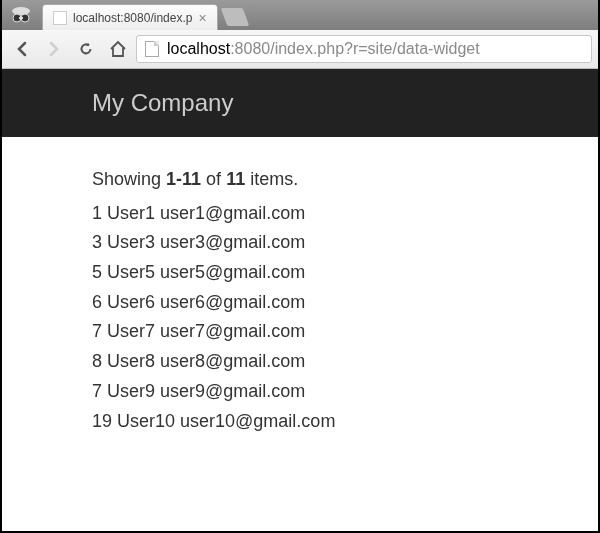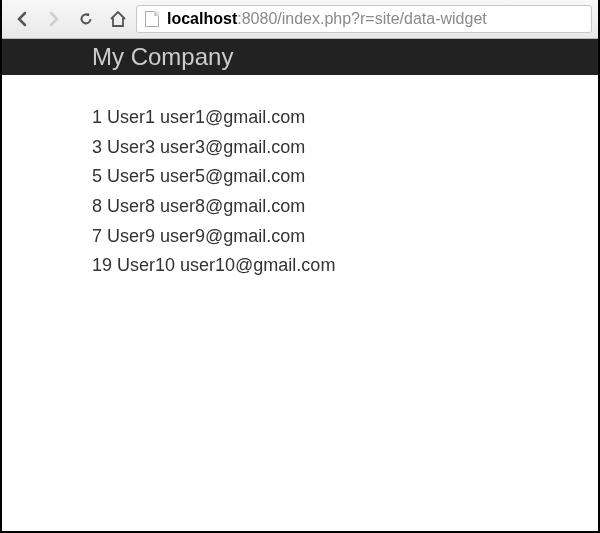--- a/index.html
+++ b/index.html
@@ -119,43 +119,59 @@
       flex-shrink: 0;
     }
     .url-bar .page-icon::after {
       content: '';
       position: absolute;
       top: -1px;
       right: -1px;
       border-top: 5px solid #e9e9e9;
       border-left: 5px solid #ccc;
     }
-    .url-text .host-strong { color: #000; font-weight: 700; }
+    .url-text .host-strong { color: #000; font-weight: 400; }
     .url-text .rest { color: #8a8a8a; }
     .header {
       background: #222;
       color: #ccc;
-      padding: 4px 90px;
+      padding: 20px 90px;
       font-size: 24px;
       font-weight: 300;
     }
     .content {
       padding: 28px 90px;
       font-size: 18px;
       color: #333;
       line-height: 1.65;
     }
     .summary { margin-bottom: 4px; }
     .summary .bold { font-weight: bold; }
     .row { white-space: nowrap; }
   </style>
 </head>
 <body>
 
 <div class="browser-chrome">
+  <div class="tab-bar">
+    <div class="incognito">
+      <svg width="26" height="22" viewBox="0 0 26 22">
+        <ellipse cx="13" cy="7" rx="9" ry="4" fill="#ddd"></ellipse>
+        <circle cx="9" cy="14" r="4" fill="#333" stroke="#ddd" stroke-width="1"></circle>
+        <circle cx="17" cy="14" r="4" fill="#333" stroke="#ddd" stroke-width="1"></circle>
+        <rect x="11" y="13" width="4" height="2" fill="#ddd"></rect>
+      </svg>
+    </div>
+    <div class="tab">
+      <span class="favicon"></span>
+      <span class="title">localhost:8080/index.p</span>
+      <span class="close">×</span>
+    </div>
+    <div class="new-tab"></div>
+  </div>
   <div class="nav-bar">
     <div class="nav-btn">
       <svg width="16" height="16" viewBox="0 0 16 16">
           <path d="M11 2 L5 8 L11 14" stroke="#555" stroke-width="2.5" fill="none" stroke-linecap="round"></path>
         </svg>
     </div>
     <div class="nav-btn disabled">
       <svg width="16" height="16" viewBox="0 0 16 16">
           <path d="M5 2 L11 8 L5 14" stroke="#cfcfcf" stroke-width="2.5" fill="none" stroke-linecap="round"></path>
         </svg>
@@ -178,21 +194,26 @@
       </span>
     </div>
   </div>
 </div>
 
 <div class="header">
   <span>My Company</span>
 </div>
 
 <div class="content">
+  <div class="summary">
+    <span>Showing </span><span class="bold">1-11</span><span> of </span><span class="bold">11</span><span> items.</span>
+  </div>
   <div id="rows">
       <div class="row">1 User1 user1@gmail.com</div>
       <div class="row">3 User3 user3@gmail.com</div>
       <div class="row">5 User5 user5@gmail.com</div>
+      <div class="row">6 User6 user6@gmail.com</div>
+      <div class="row">7 User7 user7@gmail.com</div>
       <div class="row">8 User8 user8@gmail.com</div>
       <div class="row">7 User9 user9@gmail.com</div>
       <div class="row">19 User10 user10@gmail.com</div>
     </div>
 </div>
 
 </body></html>

